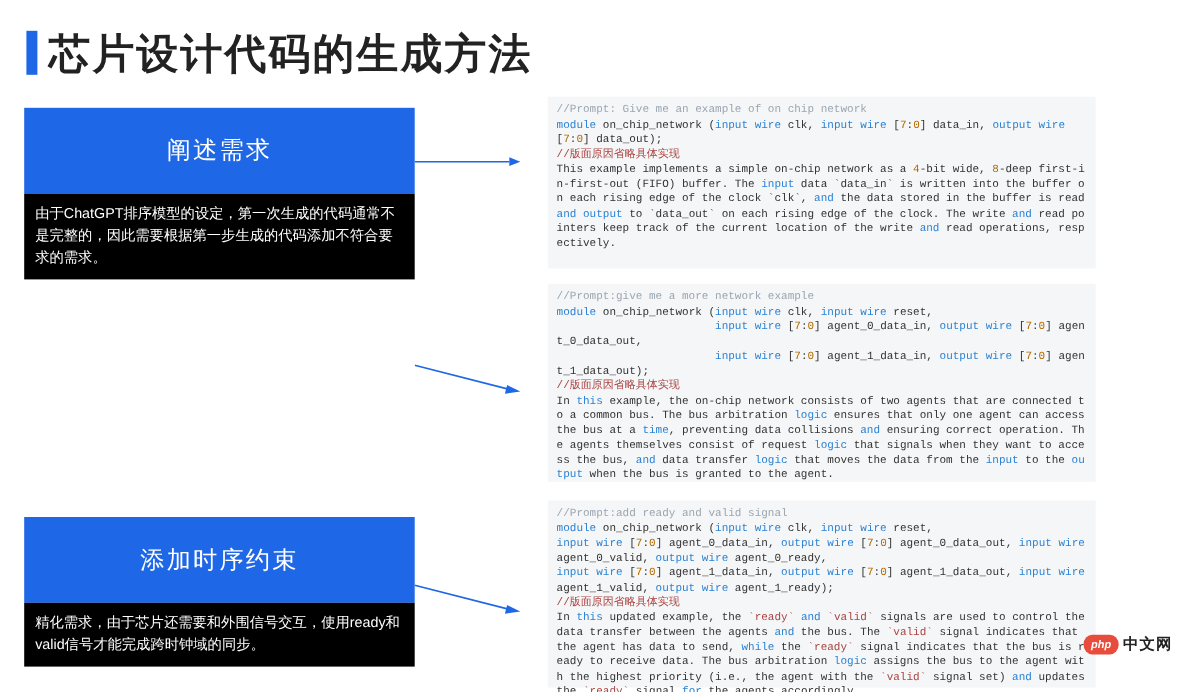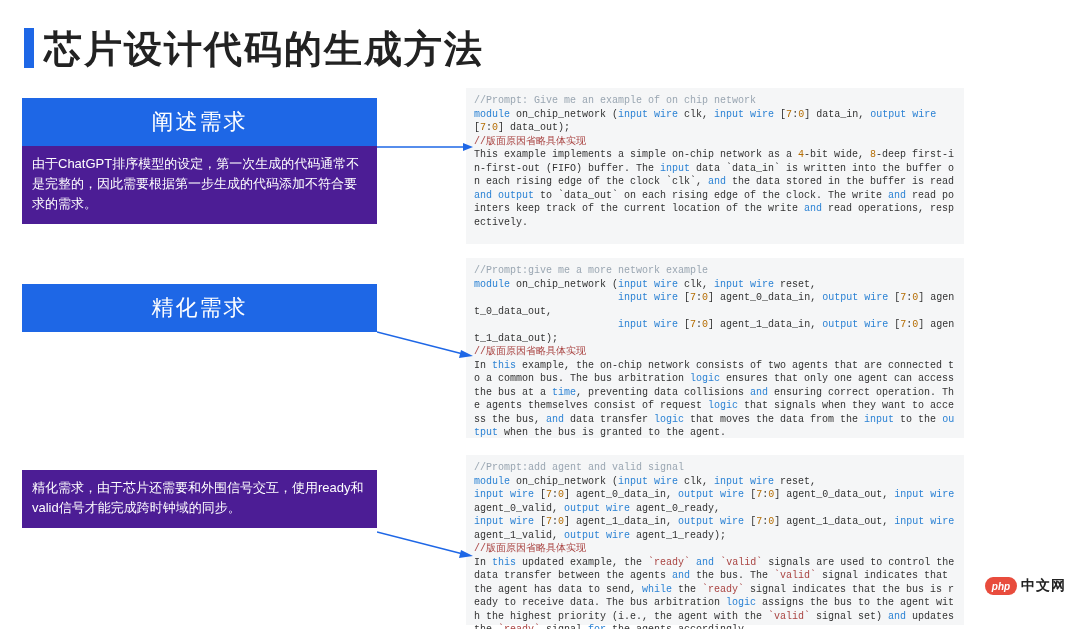--- a/index.html
+++ b/index.html
@@ -27,26 +27,26 @@
   }
   .left-col {
     position: absolute;
     left: 22px;
     width: 355px;
   }
   .step-header {
     background: #1e67e6;
     color: #fff;
     font-size: 22px;
-    padding: 9px 0;
+    padding: 24px 0;
     text-align: center;
     letter-spacing: 2px;
   }
   .step-body {
-    background: #4c1d95;
+    background: #000000;
     color: #fff;
     font-size: 13px;
     padding: 8px 10px 10px 10px;
     line-height: 1.55;
   }
   #step1 { top: 98px; }
   #step2 { top: 284px; }
   #step3 { top: 470px; }
   .right-col {
     position: absolute;
@@ -56,20 +56,21 @@
   .code-block {
     background: #f5f6f7;
     color: #333;
     font-family: "Courier New", Consolas, monospace;
     font-size: 10px;
     line-height: 1.35;
     padding: 6px 8px;
     white-space: pre-wrap;
     word-break: break-all;
     overflow-wrap: anywhere;
+    margin-left: 32px;
   }
   .comment { color: #9aa6b2; }
   .kw { color: #2b82d4; }
   .str { color: #a94442; }
   .num { color: #b46c00; }
   #code1 { top: 88px; height: 156px; }
   #code2 { top: 258px; height: 180px; }
   #code3 { top: 455px; height: 170px; }
   svg.arrow {
     position: absolute;
@@ -106,39 +107,39 @@
 <body>
 
 <div class="title-bar"></div>
 <div class="title">芯片设计代码的生成方法</div>
 
 <div id="step1" class="left-col">
   <div class="step-header">阐述需求</div>
   <div class="step-body">由于ChatGPT排序模型的设定，第一次生成的代码通常不是完整的，因此需要根据第一步生成的代码添加不符合要求的需求。</div>
 </div>
 <div id="step2" class="left-col">
-  <div class="step-header">精化需求</div>
 </div>
 <div id="step3" class="left-col">
+  <div class="step-header">添加时序约束</div>
   <div class="step-body">精化需求，由于芯片还需要和外围信号交互，使用ready和valid信号才能完成跨时钟域的同步。</div>
 </div>
 
 <div id="code1" class="right-col code-block"><span class="comment">//Prompt: Give me an example of on chip network</span>
 <span class="kw">module</span> on_chip_network (<span class="kw">input wire</span> clk, <span class="kw">input wire</span> [<span class="num">7</span>:<span class="num">0</span>] data_in, <span class="kw">output wire</span> [<span class="num">7</span>:<span class="num">0</span>] data_out);
 <span class="str">//版面原因省略具体实现</span>
 <span><span>This example implements a simple on-chip network as a </span><span class="num">4</span><span>-bit wide, </span><span class="num">8</span><span>-deep first-in-first-out (FIFO) buffer. The </span><span class="kw">input</span><span> data `data_in` is written into the buffer on each rising edge of the clock `clk`, </span><span class="kw">and</span><span> the data stored in the buffer is read </span><span class="kw">and output</span><span> to `data_out` on each rising edge of the clock. The write </span><span class="kw">and</span><span> read pointers keep track of the current location of the write </span><span class="kw">and</span><span> read operations, respectively.</span></span></div>
 
 <div id="code2" class="right-col code-block"><span class="comment">//Prompt:give me a more network example</span>
 <span class="kw">module</span> on_chip_network (<span class="kw">input wire</span> clk, <span class="kw">input wire</span> reset,
                         <span class="kw">input wire</span> [<span class="num">7</span>:<span class="num">0</span>] agent_0_data_in, <span class="kw">output wire</span> [<span class="num">7</span>:<span class="num">0</span>] agent_0_data_out,
                         <span class="kw">input wire</span> [<span class="num">7</span>:<span class="num">0</span>] agent_1_data_in, <span class="kw">output wire</span> [<span class="num">7</span>:<span class="num">0</span>] agent_1_data_out);
 <span class="str">//版面原因省略具体实现</span>
 In <span class="kw">this</span> example, the on-chip network consists of two agents that are connected to a common bus. The bus arbitration <span class="kw">logic</span> ensures that only one agent can access the bus at a <span class="kw">time</span>, preventing data collisions <span class="kw">and</span> ensuring correct operation. The agents themselves consist of request <span class="kw">logic</span> that signals when they want to access the bus, <span class="kw">and</span> data transfer <span class="kw">logic</span> that moves the data from the <span class="kw">input</span> to the <span class="kw">output</span> when the bus is granted to the agent.</div>
 
-<div id="code3" class="right-col code-block"><span class="comment">//Prompt:add agent and valid signal</span>
+<div id="code3" class="right-col code-block"><span class="comment">//Prompt:add ready and valid signal</span>
 <span class="kw">module</span> on_chip_network (<span class="kw">input wire</span> clk, <span class="kw">input wire</span> reset,
 <span class="kw">input wire</span> [<span class="num">7</span>:<span class="num">0</span>] agent_0_data_in, <span class="kw">output wire</span> [<span class="num">7</span>:<span class="num">0</span>] agent_0_data_out, <span class="kw">input wire</span> agent_0_valid, <span class="kw">output wire</span> agent_0_ready,
 <span class="kw">input wire</span> [<span class="num">7</span>:<span class="num">0</span>] agent_1_data_in, <span class="kw">output wire</span> [<span class="num">7</span>:<span class="num">0</span>] agent_1_data_out, <span class="kw">input wire</span> agent_1_valid, <span class="kw">output wire</span> agent_1_ready);
 <span class="str">//版面原因省略具体实现</span>
 In <span class="kw">this</span> updated example, the <span class="str">`ready`</span> <span class="kw">and</span> <span class="str">`valid`</span> signals are used to control the data transfer between the agents <span class="kw">and</span> the bus. The <span class="str">`valid`</span> signal indicates that the agent has data to send, <span class="kw">while</span> the <span class="str">`ready`</span> signal indicates that the bus is ready to receive data. The bus arbitration <span class="kw">logic</span> assigns the bus to the agent with the highest priority (i.e., the agent with the <span class="str">`valid`</span> signal set) <span class="kw">and</span> updates the <span class="str">`ready`</span> signal <span class="kw">for</span> the agents accordingly.</div>
 
 <svg class="arrow" style="left:377px;top:140px;width:96px;height:14px">
   <line x1="0" y1="7" x2="86" y2="7" stroke="#1e67e6" stroke-width="1.5"></line>
   <polygon points="86,3 96,7 86,11" fill="#1e67e6"></polygon>
 </svg>

